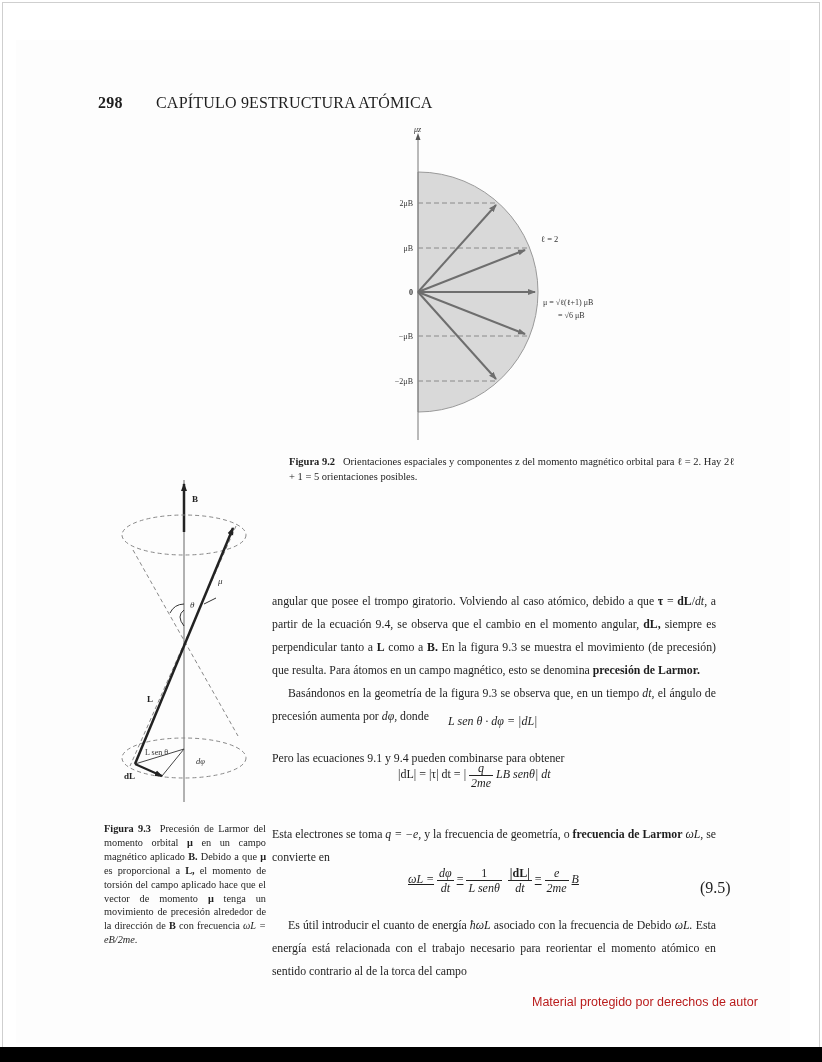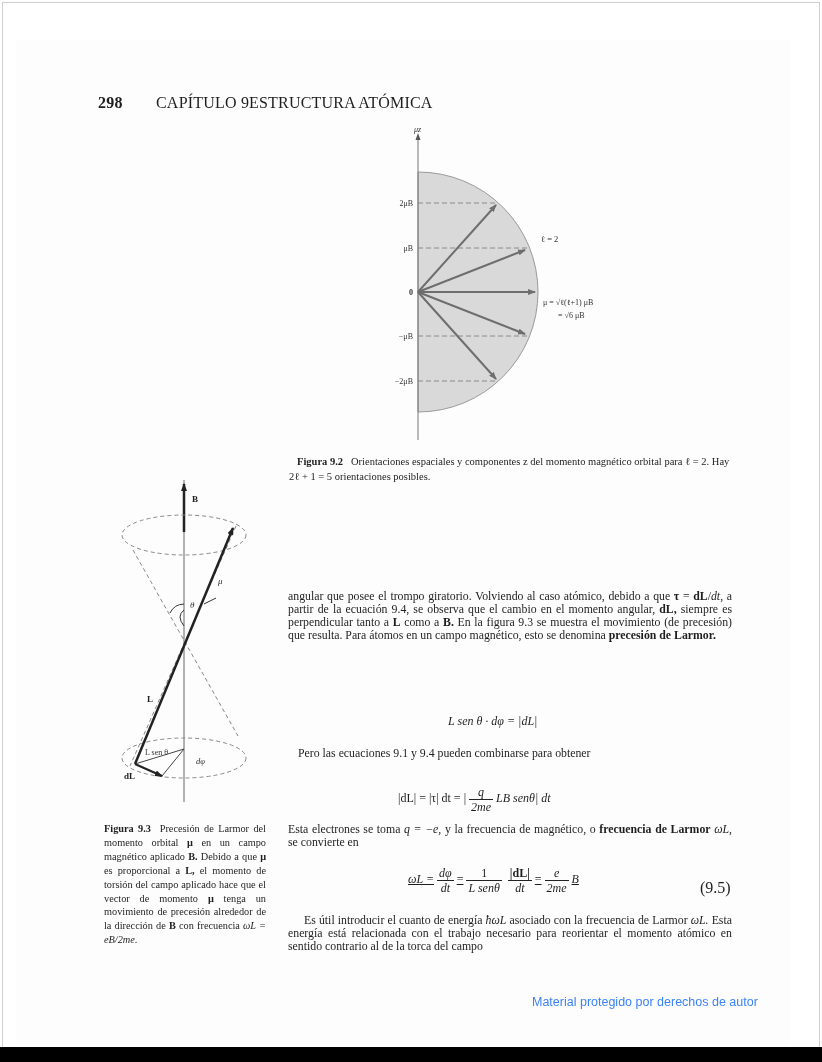--- a/index.html
+++ b/index.html
@@ -17,37 +17,37 @@
     background: #fdfdfd;
   }
   .black-band { position: absolute; left: 0; top: 1047px; width: 822px; height: 15px; background: #000; }
 
   .running-head { position: absolute; top: 94px; left: 98px; font-size: 16px; letter-spacing: 0.2px; white-space: nowrap; }
   .running-head .pg { font-weight: bold; display: inline-block; width: 58px; }
   .running-head .ch { display: inline-block; width: 93px; }
 
   .abs { position: absolute; }
   .caption { font-size: 10.5px; line-height: 14.5px; }
-  .caption b { font-weight: bold; margin-left: 8px; }
+  .caption b { font-weight: bold; }
 
-  .body-text { position: absolute; left: 288px; width: 444px; font-size: 11.8px; line-height: 13px; text-align: justify; }
+  .body-text { position: absolute; left: 272px; width: 444px; font-size: 11.8px; line-height: 23px; text-align: justify; }
   .body-text p { margin: 0; }
   .indent { text-indent: 16px; }
   .bold { font-weight: bold; }
   .it { font-style: italic; }
 
   .eq { position: absolute; font-size: 12px; white-space: nowrap; }
   .eq .frac { display: inline-block; vertical-align: middle; text-align: center; margin: 0 3px; }
   .eq .frac span { display: block; padding: 0 2px; line-height: 14px; }
   .eq .frac .num { border-bottom: 1px solid #222; }
   .eqnum { position: absolute; font-size: 16px; }
 
   .side-caption { position: absolute; left: 104px; top: 822px; width: 162px; font-size: 10.3px; line-height: 13.9px; text-align: justify; }
 
-  .watermark { position: absolute; left: 532px; top: 995px; font-family: "Liberation Sans", "DejaVu Sans", sans-serif; font-size: 12.5px; color: #3b82f6; white-space: nowrap; }
+  .watermark { position: absolute; left: 532px; top: 995px; font-family: "Liberation Sans", "DejaVu Sans", sans-serif; font-size: 12.5px; color: #b91c1c; white-space: nowrap; }
   svg text { font-family: "Liberation Serif", "DejaVu Serif", serif; }
 </style>
 </head>
 <body>
 
 <div class="frame-top"></div>
 <div class="frame-left"></div>
 <div class="frame-right"></div>
 <div class="page"></div>
 
@@ -137,40 +137,41 @@
   <line x1="35" y1="294" x2="62" y2="306" stroke="#222" stroke-width="2" marker-end="url(#ahb)"></line>
   <text x="45" y="285" font-size="8" fill="#333">L sen θ</text>
   <text x="96" y="294" font-size="8.5" font-style="italic" fill="#333">dφ</text>
   <text x="24" y="309" font-size="9" font-weight="bold" fill="#222">dL</text>
 </svg>
 
 <div class="side-caption"><b>Figura 9.3</b>&nbsp;&nbsp;<span>Precesión de Larmor del momento orbital </span><b>μ</b><span> en un campo magnético aplicado </span><b>B.</b><span> Debido a que </span><b>μ</b><span> es proporcional a </span><b>L,</b><span> el momento de torsión del campo aplicado hace que el vector de momento </span><b>μ</b><span> tenga un movimiento de precesión alrededor de la dirección de </span><b>B</b><span> con frecuencia </span><i>ωL = eB/2me.</i></div>
 
 <div class="body-text" style="top:590px;">
   <p><span>angular que posee el trompo giratorio. Volviendo al caso atómico, debido a que </span><span class="bold">τ</span><span> = </span><span class="bold">dL</span><span>/</span><span class="it">dt</span><span>, a partir de la ecuación 9.4, se observa que el cambio en el momento angular, </span><span class="bold">dL,</span><span> siempre es perpendicular tanto a </span><span class="bold">L</span><span> como a </span><span class="bold">B.</span><span> En la figura 9.3 se muestra el movimiento (de precesión) que resulta. Para átomos en un campo magnético, esto se denomina </span><span class="bold">precesión de Larmor.</span></p>
+  <p class="indent"><span>Basándonos en la geometría de la figura 9.3 se observa que, en un tiempo </span><span class="it">dt,</span><span> el ángulo de precesión aumenta por </span><span class="it">dφ,</span><span> donde</span></p>
 </div>
 
 <div class="eq it" style="left:448px; top:714px;font-style:italic;">L sen θ · dφ = |dL|</div>
 
-<div class="body-text" style="top:747px;margin-left:10px;">
+<div class="body-text" style="top:747px;">
   <p>Pero las ecuaciones 9.1 y 9.4 pueden combinarse para obtener</p>
 </div>
 
-<div class="eq" style="left:398px; top:785px;">
+<div class="eq" style="left:398px; top:761px;">
   <span>|dL| = |τ| dt = |</span><span class="frac"><span class="num it">q</span><span class="it">2me</span></span><span class="it">LB senθ| dt</span>
 </div>
 
 <div class="body-text" style="top:823px;">
-  <p><span>Esta electrones se toma </span><span class="it">q = −e,</span><span> y la frecuencia de magnético, o </span><span class="bold">frecuencia de Larmor</span><span class="it"> ωL</span><span>, se convierte en</span></p>
+  <p><span>Esta electrones se toma </span><span class="it">q = −e,</span><span> y la frecuencia de geometría, o </span><span class="bold">frecuencia de Larmor</span><span class="it"> ωL</span><span>, se convierte en</span></p>
 </div>
 
 <div class="eq" style="left:408px; top:866px;text-decoration:underline;">
   <span class="it">ωL =</span><span class="frac"><span class="num it">dφ</span><span class="it">dt</span></span><span>=</span><span class="frac"><span class="num">1</span><span class="it">L senθ</span></span><span class="frac"><span class="num bold">|dL|</span><span class="it">dt</span></span><span>=</span><span class="frac"><span class="num it">e</span><span class="it">2me</span></span><span class="it">B</span>
 </div>
 <div class="eqnum" style="left:700px; top:879px;">(9.5)</div>
 
 <div class="body-text" style="top:914px;">
-  <p class="indent"><span>Es útil introducir el cuanto de energía </span><span class="it">ħωL</span><span> asociado con la frecuencia de Larmor </span><span class="it">ωL.</span><span> Esta energía está relacionada con el trabajo necesario para reorientar el momento atómico en sentido contrario al de la torca del campo</span></p>
+  <p class="indent"><span>Es útil introducir el cuanto de energía </span><span class="it">ħωL</span><span> asociado con la frecuencia de Debido </span><span class="it">ωL.</span><span> Esta energía está relacionada con el trabajo necesario para reorientar el momento atómico en sentido contrario al de la torca del campo</span></p>
 </div>
 
 <div class="watermark">Material protegido por derechos de autor</div>
 
 <div class="black-band"></div>
 
 </body></html>

